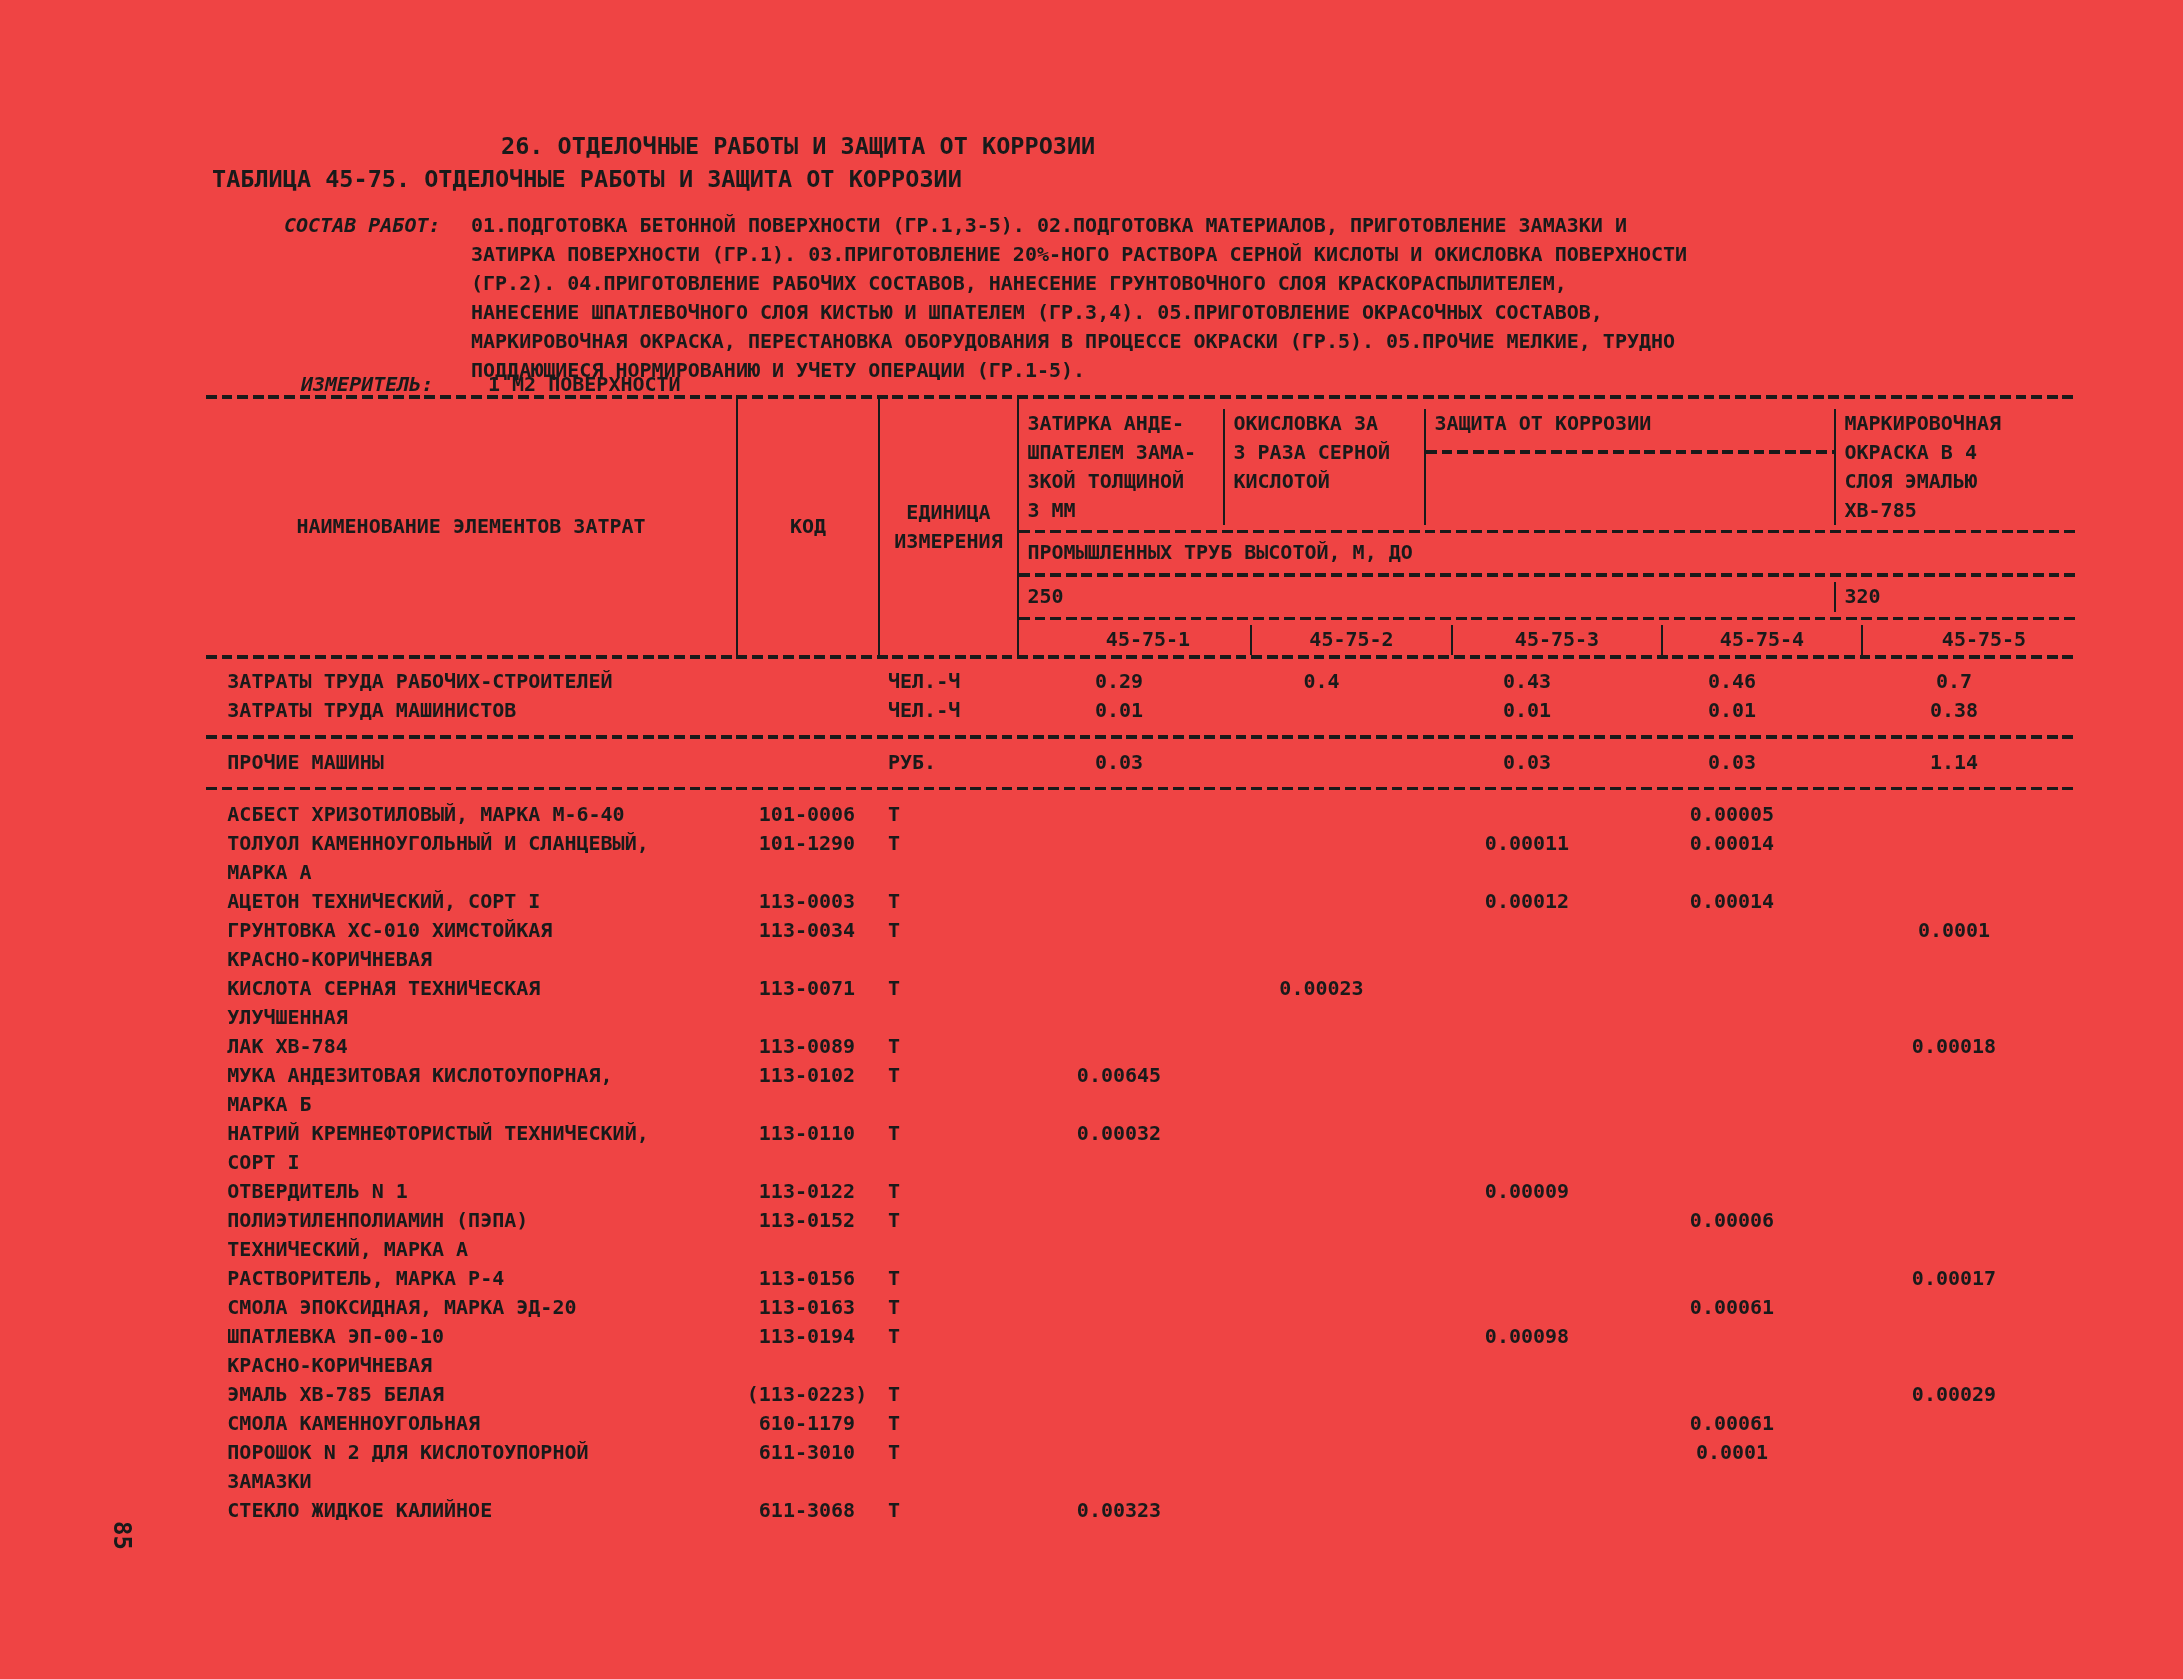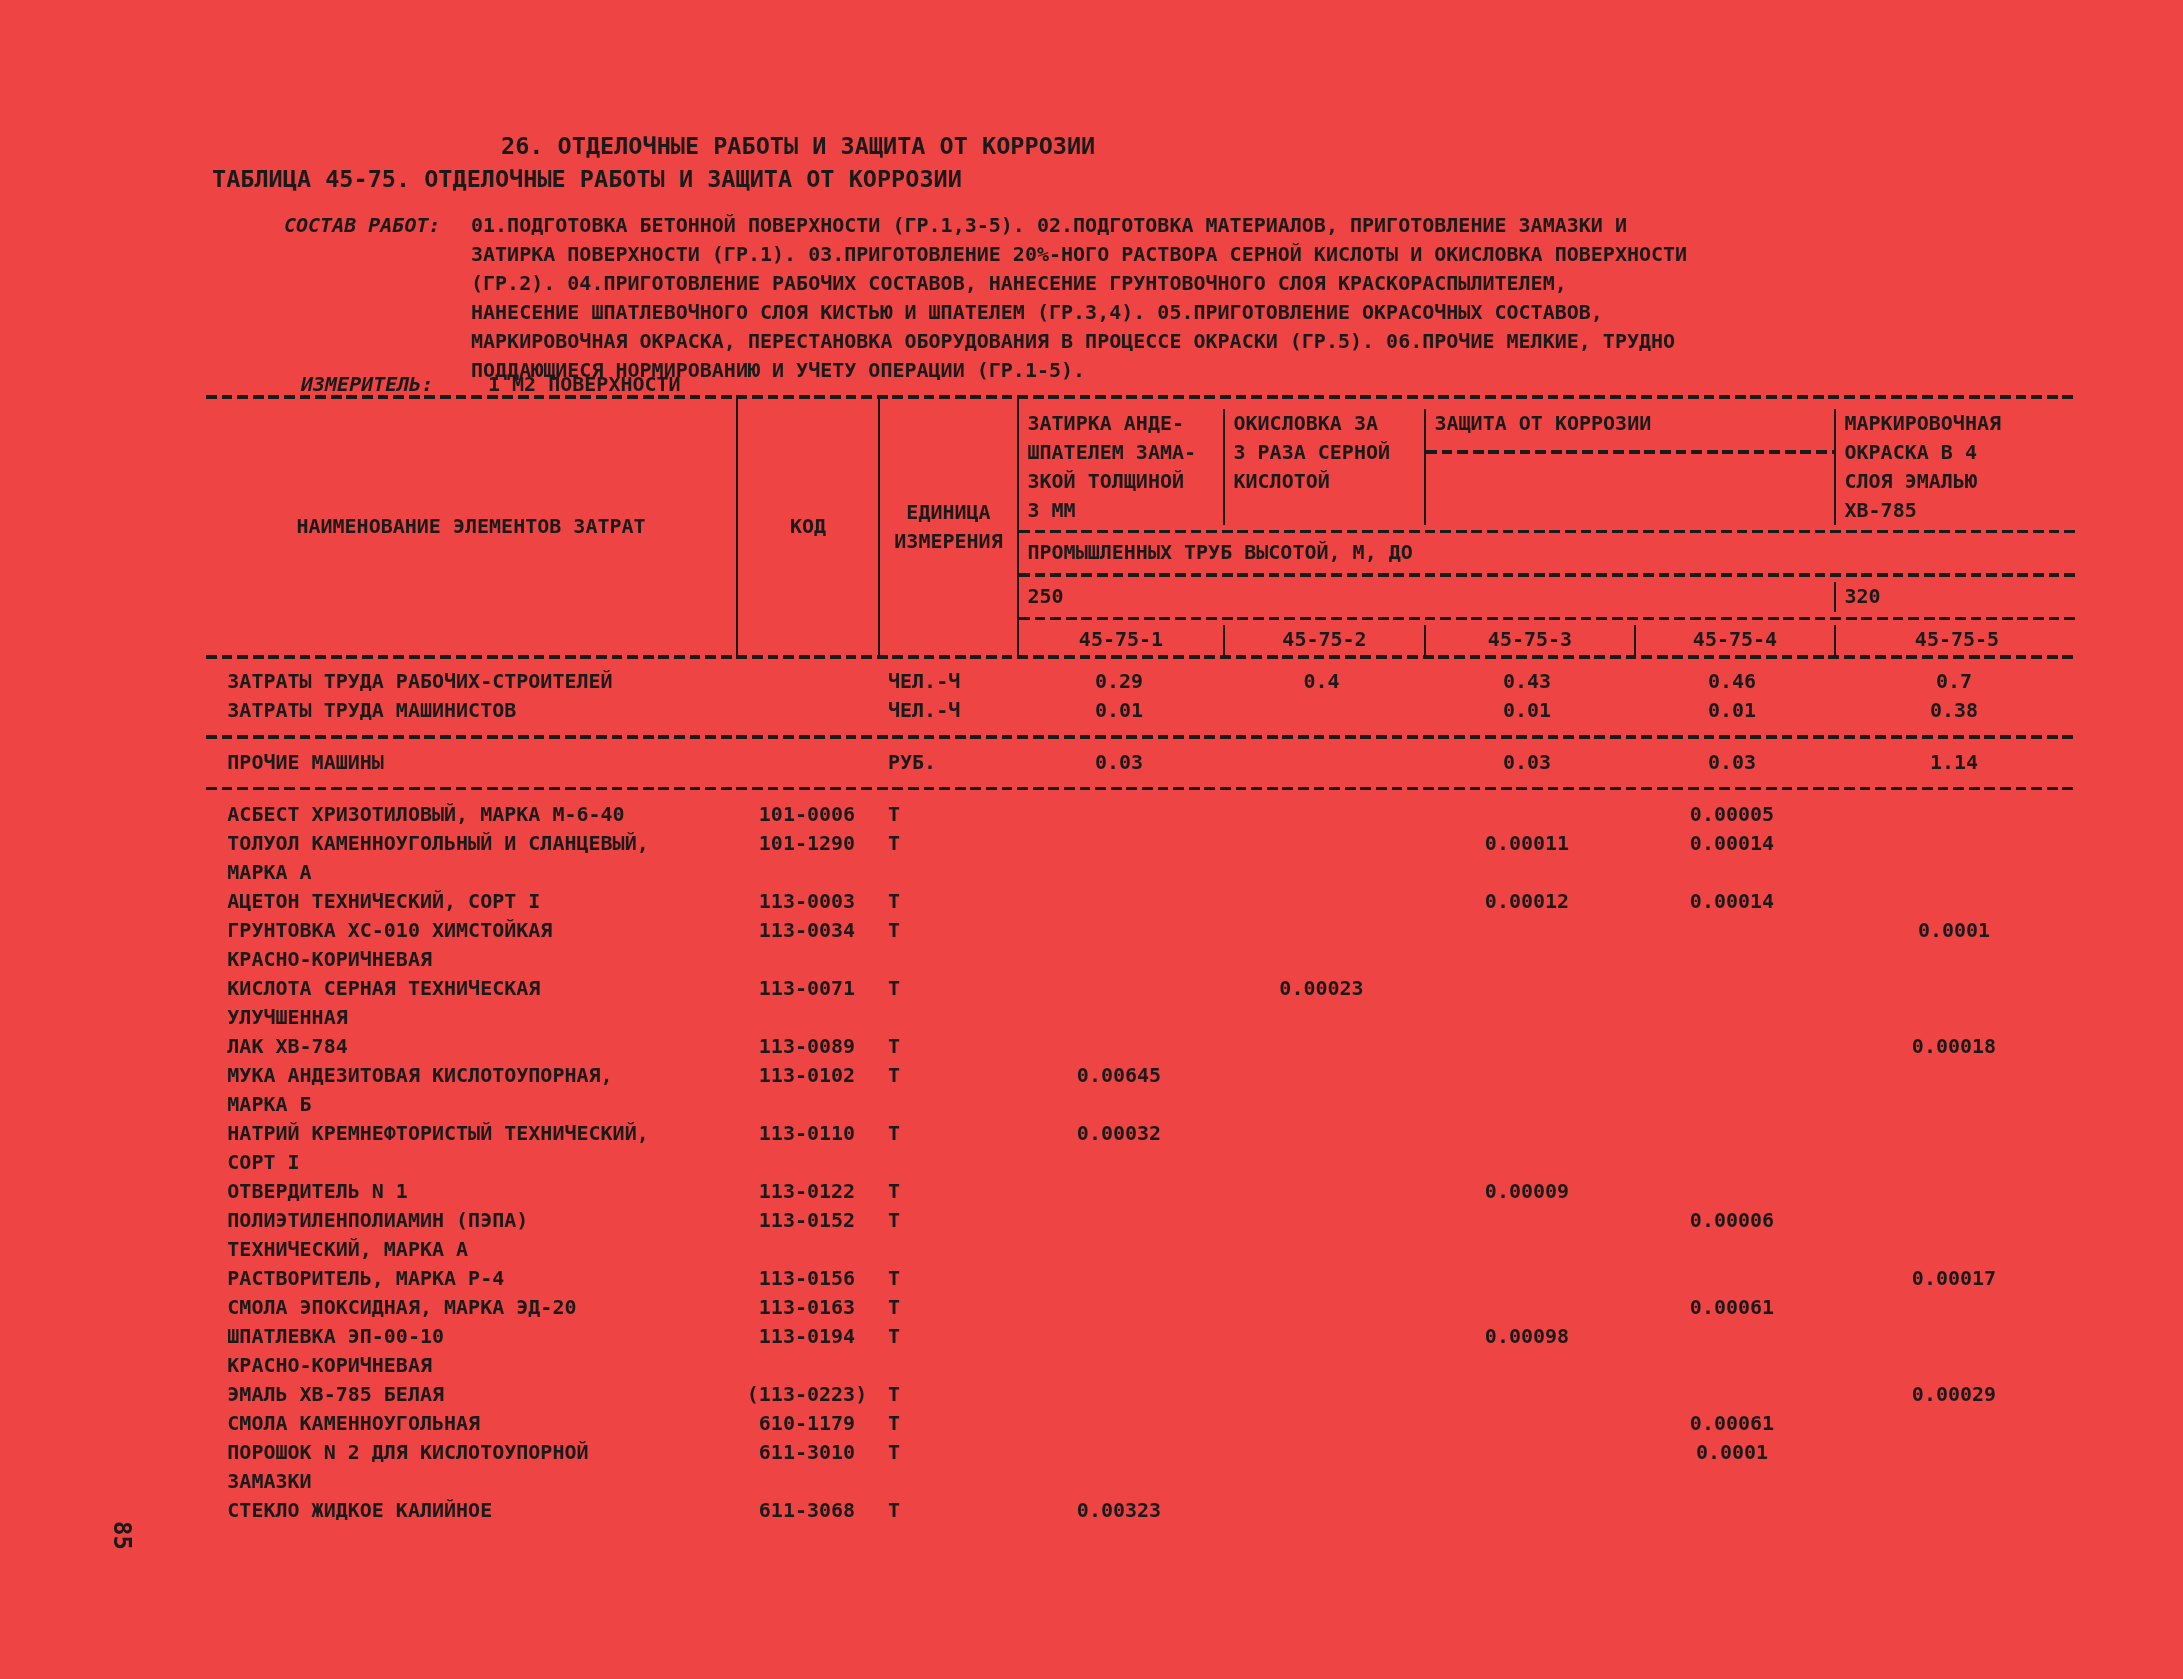--- a/index.html
+++ b/index.html
@@ -33,21 +33,21 @@
   .h-top { display:grid; grid-template-columns:204px 201px 410px 244px; padding-top:10px; }
   .hcol { padding-left:8.5px; white-space:nowrap; }
   .g-title { padding-left:8.5px; white-space:nowrap; }
   .g-dashslot { height:29px; display:flex; align-items:center; }
   .g-dashslot .fdash { width:100%; }
   .g-sub { display:grid; grid-template-columns:210px 200px; }
   .h-dash { padding:5px 0; }
   .h-span { padding-left:8.5px; height:30px; white-space:nowrap; }
   .h-heights { display:grid; grid-template-columns:815px 244px; height:30px; }
   .h-heights > div { padding-left:8.5px; }
-  .h-codes { display:grid; grid-template-columns:204px 201px 210px 200px 244px; height:30px; }
+  .h-codes { display:grid; grid-template-columns:204px 201px 210px 200px 244px; height:30px;padding-left:27px; }
   .hcode { text-align:center; }
   
   .grid-row { display:grid; grid-template-columns:530px 142px 139px 204px 201px 210px 200px 244px; align-items:start; }
   .name-cell { padding-left:21.3px; }
   .nline { white-space:nowrap; }
   .code-cell { text-align:center; white-space:nowrap; }
   .unit-cell { padding-left:10px; white-space:nowrap; }
   .val-cell { text-align:center; white-space:nowrap; }
   .sect { padding:8.5px 0 10px; }
   .mats { padding-top:10px; }
@@ -63,21 +63,21 @@
     <div class="title-2">ТАБЛИЦА 45-75. ОТДЕЛОЧНЫЕ РАБОТЫ И ЗАЩИТА ОТ КОРРОЗИИ</div>
   </div>
 
   <div class="sostav">
     <div class="sostav-label ital">СОСТАВ РАБОТ:</div>
     <div>
         <div class="sline">01.ПОДГОТОВКА БЕТОННОЙ ПОВЕРХНОСТИ (ГР.1,3-5). 02.ПОДГОТОВКА МАТЕРИАЛОВ, ПРИГОТОВЛЕНИЕ ЗАМАЗКИ И</div>
         <div class="sline">ЗАТИРКА ПОВЕРХНОСТИ (ГР.1). 03.ПРИГОТОВЛЕНИЕ 20%-НОГО РАСТВОРА СЕРНОЙ КИСЛОТЫ И ОКИСЛОВКА ПОВЕРХНОСТИ</div>
         <div class="sline">(ГР.2). 04.ПРИГОТОВЛЕНИЕ РАБОЧИХ СОСТАВОВ, НАНЕСЕНИЕ ГРУНТОВОЧНОГО СЛОЯ КРАСКОРАСПЫЛИТЕЛЕМ,</div>
         <div class="sline">НАНЕСЕНИЕ ШПАТЛЕВОЧНОГО СЛОЯ КИСТЬЮ И ШПАТЕЛЕМ (ГР.3,4). 05.ПРИГОТОВЛЕНИЕ ОКРАСОЧНЫХ СОСТАВОВ,</div>
-        <div class="sline">МАРКИРОВОЧНАЯ ОКРАСКА, ПЕРЕСТАНОВКА ОБОРУДОВАНИЯ В ПРОЦЕССЕ ОКРАСКИ (ГР.5). 06.ПРОЧИЕ МЕЛКИЕ, ТРУДНО</div>
+        <div class="sline">МАРКИРОВОЧНАЯ ОКРАСКА, ПЕРЕСТАНОВКА ОБОРУДОВАНИЯ В ПРОЦЕССЕ ОКРАСКИ (ГР.5). 05.ПРОЧИЕ МЕЛКИЕ, ТРУДНО</div>
         <div class="sline">ПОДДАЮЩИЕСЯ НОРМИРОВАНИЮ И УЧЕТУ ОПЕРАЦИИ (ГР.1-5).</div>
       </div>
   </div>
 
   <div class="izmeritel">
     <div class="izm-label ital">ИЗМЕРИТЕЛЬ:</div>
     <div>1 М2 ПОВЕРХНОСТИ</div>
   </div>
 
   <div class="tbl">

